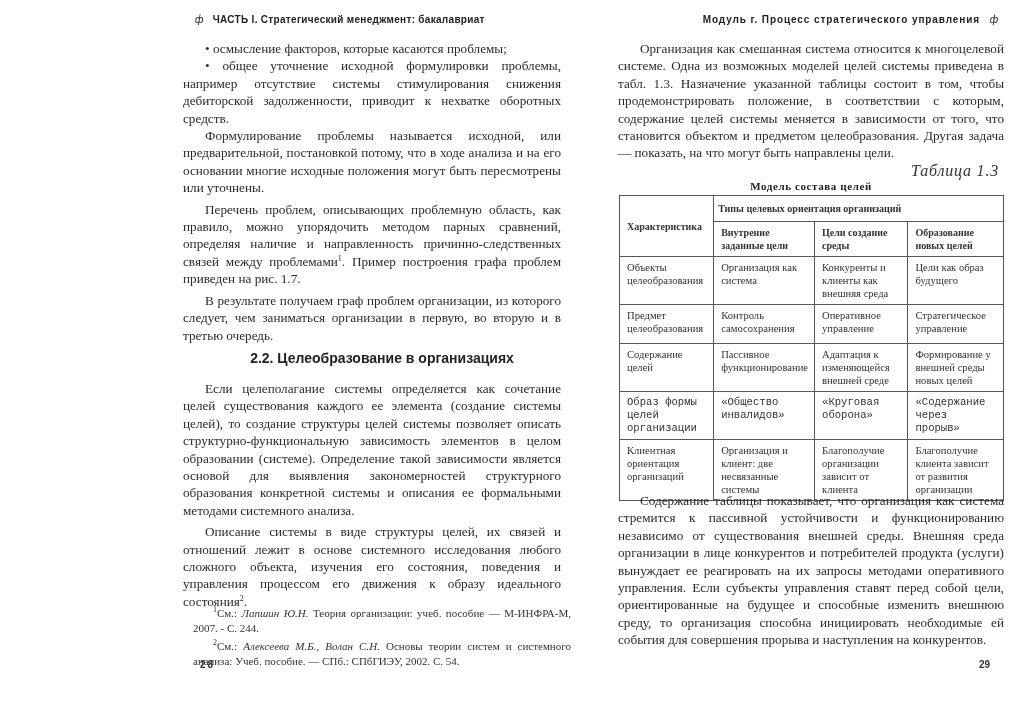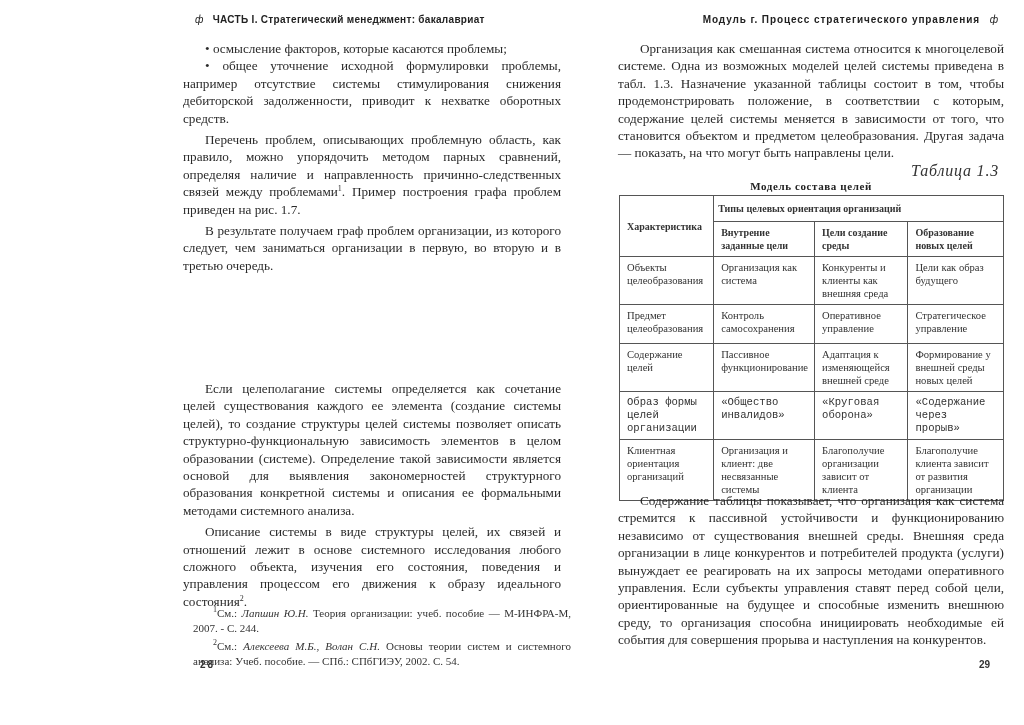--- a/index.html
+++ b/index.html
@@ -79,27 +79,29 @@
 
 <div class="page page-left">
   <div class="running-head left-head">
     <span class="head-mark">ф</span>
     <span>ЧАСТЬ I. Стратегический менеджмент: бакалавриат</span>
   </div>
 
   <div class="body-text left-body">
     <p class="bullet">• осмысление факторов, которые касаются проблемы;</p>
     <p class="bullet">• общее уточнение исходной формулировки проблемы, например отсутствие системы стимулирования снижения дебиторской задолженности, приводит к нехватке оборотных средств.</p>
+    <p>Формулирование проблемы называется исходной, или предварительной, постановкой потому, что в ходе анализа и на его основании многие исходные положения могут быть пересмотрены или уточнены.</p>
     <div class="gap-s"></div>
     <p><span>Перечень проблем, описывающих проблемную область, как правило, можно упорядочить методом парных сравнений, определяя наличие и направленность причинно-следственных связей между проблемами</span><sup>1</sup><span>. Пример построения графа проблем приведен на рис. 1.7.</span></p>
     <div class="gap-s"></div>
     <p>В результате получаем граф проблем организации, из которого следует, чем заниматься организации в первую, во вторую и в третью очередь.</p>
     <div class="gap-s"></div>
   </div>
 
+  <div class="section-title">2.2. Целеобразование в организациях</div>
 
   <div class="body-text left-body left-body-2">
     <p>Если целеполагание системы определяется как сочетание целей существования каждого ее элемента (создание системы целей), то создание структуры целей системы позволяет описать структурно-функциональную зависимость элементов в целом образовании (системе). Определение такой зависимости является основой для выявления закономерностей структурного образования конкретной системы и описания ее формальными методами системного анализа.</p>
     <div class="gap-s"></div>
     <p><span>Описание системы в виде структуры целей, их связей и отношений лежит в основе системного исследования любого сложного объекта, изучения его состояния, поведения и управления процессом его движения к образу идеального состояния</span><sup>2</sup><span>.</span></p>
   </div>
 
   <div class="footnotes">
     <p><sup>1</sup><span>См.: </span><i>Лапшин Ю.Н.</i><span> Теория организации: учеб. пособие — М-ИНФРА-М, 2007. - С. 244.</span></p>
     <p><sup>2</sup><span>См.: </span><i>Алексеева М.Б., Волан С.Н.</i><span> Основы теории систем и системного анализа: Учеб. пособие. — СПб.: СПбГИЭУ, 2002. С. 54.</span></p>

